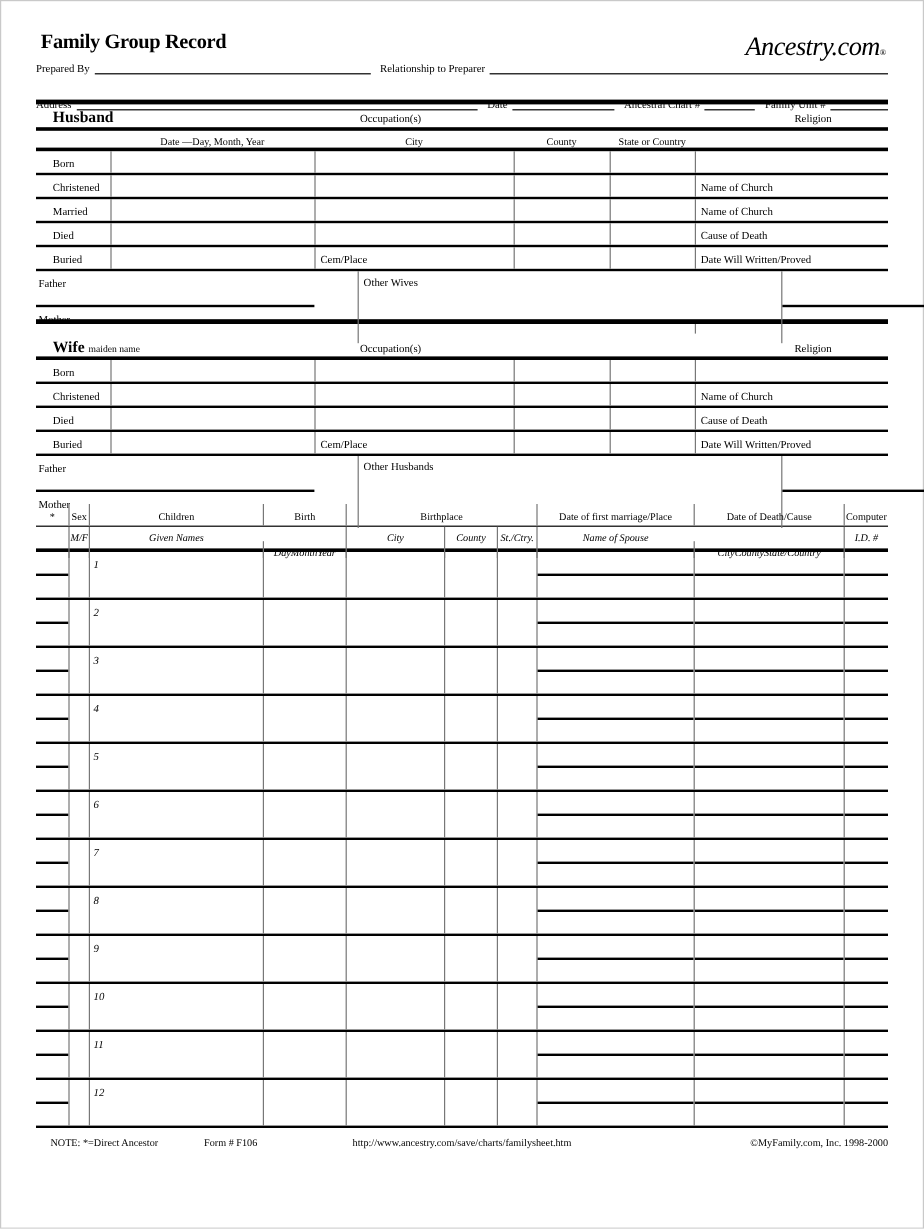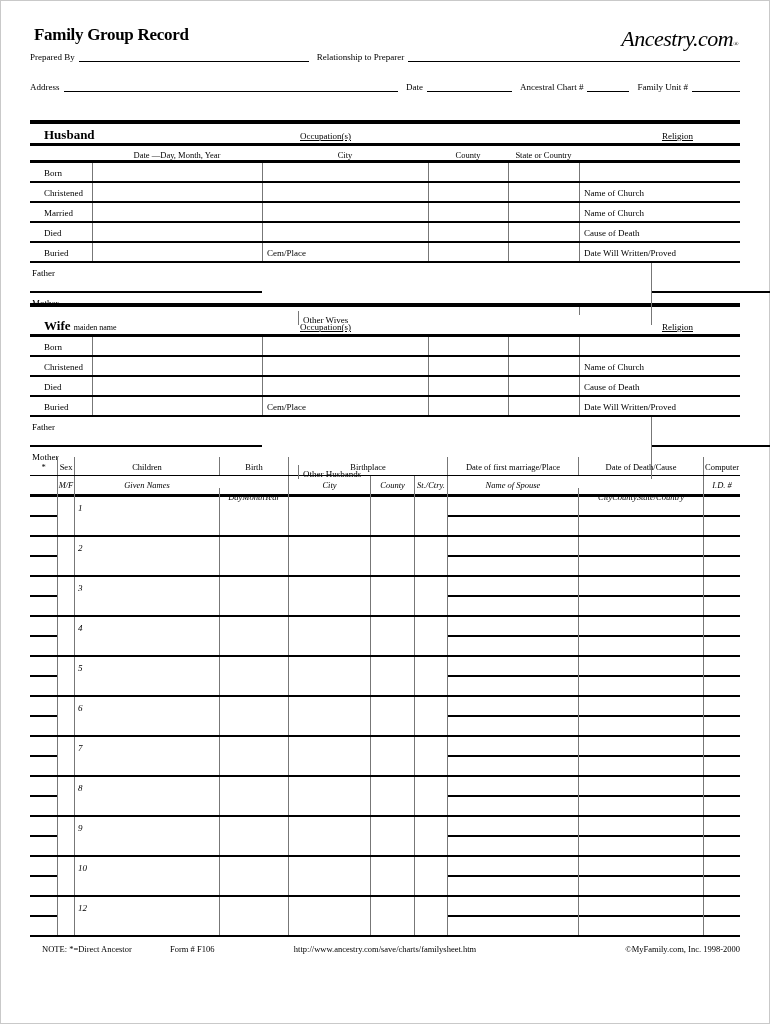--- a/index.html
+++ b/index.html
@@ -5,53 +5,53 @@
   * { margin:0; padding:0; box-sizing:border-box; }
   html,body { background:#fff; }
   body {
     width:770px; height:1024px; position:relative;
     font-family:"Liberation Serif","DejaVu Serif",serif; color:#000;
   }
   .page-edge { position:absolute; inset:0; border:1px solid #c9c9c9; pointer-events:none; }
   .sheet { position:absolute; left:30px; top:0; width:710px; }
 
   
-  .masthead { position:relative; height:120px; }
+  .masthead { position:relative; height:83px; }
   .doc-title { position:absolute; left:4px; top:25px; font-size:17px; font-weight:bold; letter-spacing:-0.3px; }
   .logo { position:absolute; right:2px; top:26px; font-size:22px; font-style:italic; letter-spacing:-0.5px; }
   .logo .reg { font-size:7px; font-style:normal; vertical-align:baseline; }
   .hline { position:absolute; left:0; right:0; display:flex; align-items:flex-end; height:16px; font-size:9px; }
   .hline .lbl { white-space:nowrap; padding-right:4px; line-height:10px; }
   .hline .lbl.after { padding-left:8px; }
   .blank { border-bottom:1px solid #000; height:13px; }
   .b-flex { flex:1 1 auto; }
   .line1 { top:46px; }
   .line2 { top:76px; }
   .w230 { flex:0 0 230px; } .w85 { flex:0 0 85px; } .w42 { flex:0 0 42px; } .w48 { flex:0 0 48px; }
 
   
   .bar { height:4px; background:#000; }
   .cols3 { display:grid; grid-template-columns:232px 317px 161px;gap:36px; }
   .cols6 { display:grid; grid-template-columns:62px 170px 166px 80px 71px 161px; }
   .sec-title { height:22px; border-bottom:3px solid #000; }
   .sec-title .big { font-size:13px; font-weight:bold; padding-left:14px; padding-top:3px; }
   .sec-title .big .sub { font-size:8px; font-weight:normal; }
-  .sec-title .cap { font-size:9px; padding-left:2px; padding-top:7px;text-decoration:underline; }
+  .sec-title .cap { font-size:9px; padding-left:2px; padding-top:7px; }
   .sec-title .cap.ind { padding-left:11px; }
   .sub-head { height:17px; border-bottom:3px solid #000; font-size:8.5px; }
   .sub-head div { text-align:center; padding-top:4px; }
   .f-row { height:20px; border-bottom:2px solid #000; font-size:9px; }
   .cell { padding-top:5px; overflow:hidden; }
   .bl { border-left:1px solid #777; }
   .lbl-cell { padding-left:14px; }
   .note-cell { padding-left:4px; }
   .fm-block { height:40px; }
   .fm-left .fm-r, .fm-right .fm-r { height:30px; font-size:9px; padding:5px 0 0 2px; }
   .fm-left .fm-r.first, .fm-right .fm-r.first { border-bottom:2px solid #000; }
-  .fm-mid { border-left:1px solid #777; font-size:9px; padding:4px 0 0 4px;margin-top:48px; }
+  .fm-mid { border-left:1px solid #777; font-size:9px; padding:4px 0 0 4px; }
   .fm-right { border-left:1px solid #777; }
   .sec-gap { position:relative; height:8px; }
   .vstub { position:absolute; left:549px; top:0; bottom:0; width:1px; background:#777; }
 
   
   .cgrid1 { display:grid; grid-template-columns:27px 17px 145px 69px 159px 131px 125px 37px; }
   .cgrid2 { display:grid; grid-template-columns:27px 17px 145px 69px 82px 44px 33px 131px 125px 37px;font-style:italic; }
   .c-head1 { height:19px; border-bottom:1px solid #000; font-size:8.5px; }
   .c-head1 div { text-align:center; padding-top:5px; }
   .c-head2 { height:21px; border-bottom:3px solid #000; font-size:8.5px; }
@@ -463,20 +463,40 @@
             <div class="mid"></div>
           </div>
           <div class="cc bl split">
             <div class="mid"></div>
           </div>
           <div class="cc bl split">
             <div class="mid"></div>
           </div>
         </div>
 
+        <div class="cgrid2 c-row">
+          <div class="cc star-c">
+            <div class="half"></div>
+          </div>
+          <div class="cc bl"></div>
+          <div class="cc bl"><span class="rownum">11</span></div>
+          <div class="cc bl"></div>
+          <div class="cc bl"></div>
+          <div class="cc bl"></div>
+          <div class="cc bl"></div>
+          <div class="cc bl split">
+            <div class="mid"></div>
+          </div>
+          <div class="cc bl split">
+            <div class="mid"></div>
+          </div>
+          <div class="cc bl split">
+            <div class="mid"></div>
+          </div>
+        </div>
 
         <div class="cgrid2 c-row">
           <div class="cc star-c">
             <div class="half"></div>
           </div>
           <div class="cc bl"></div>
           <div class="cc bl"><span class="rownum">12</span></div>
           <div class="cc bl"></div>
           <div class="cc bl"></div>
           <div class="cc bl"></div>

